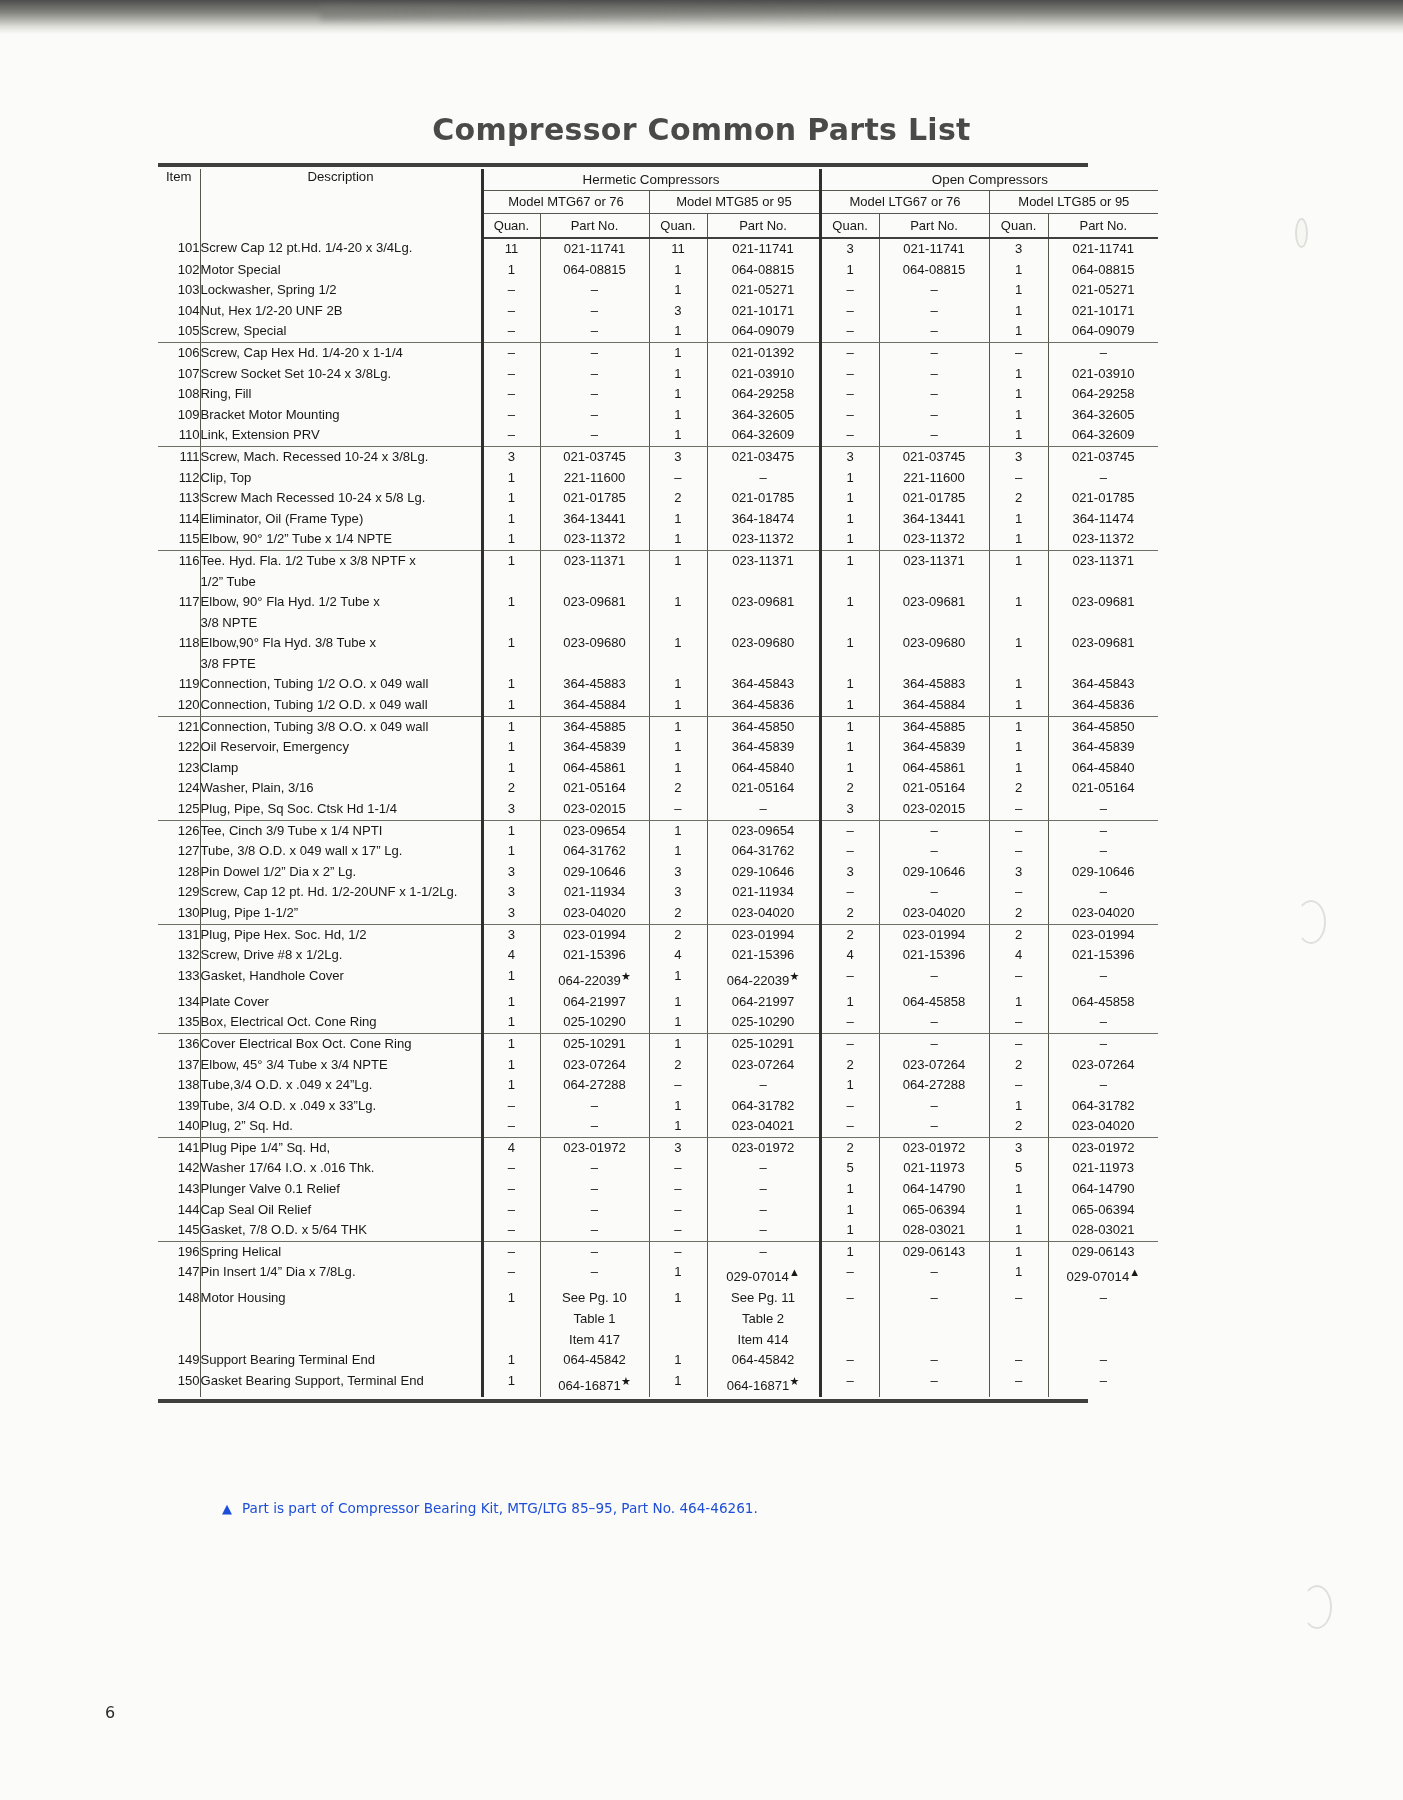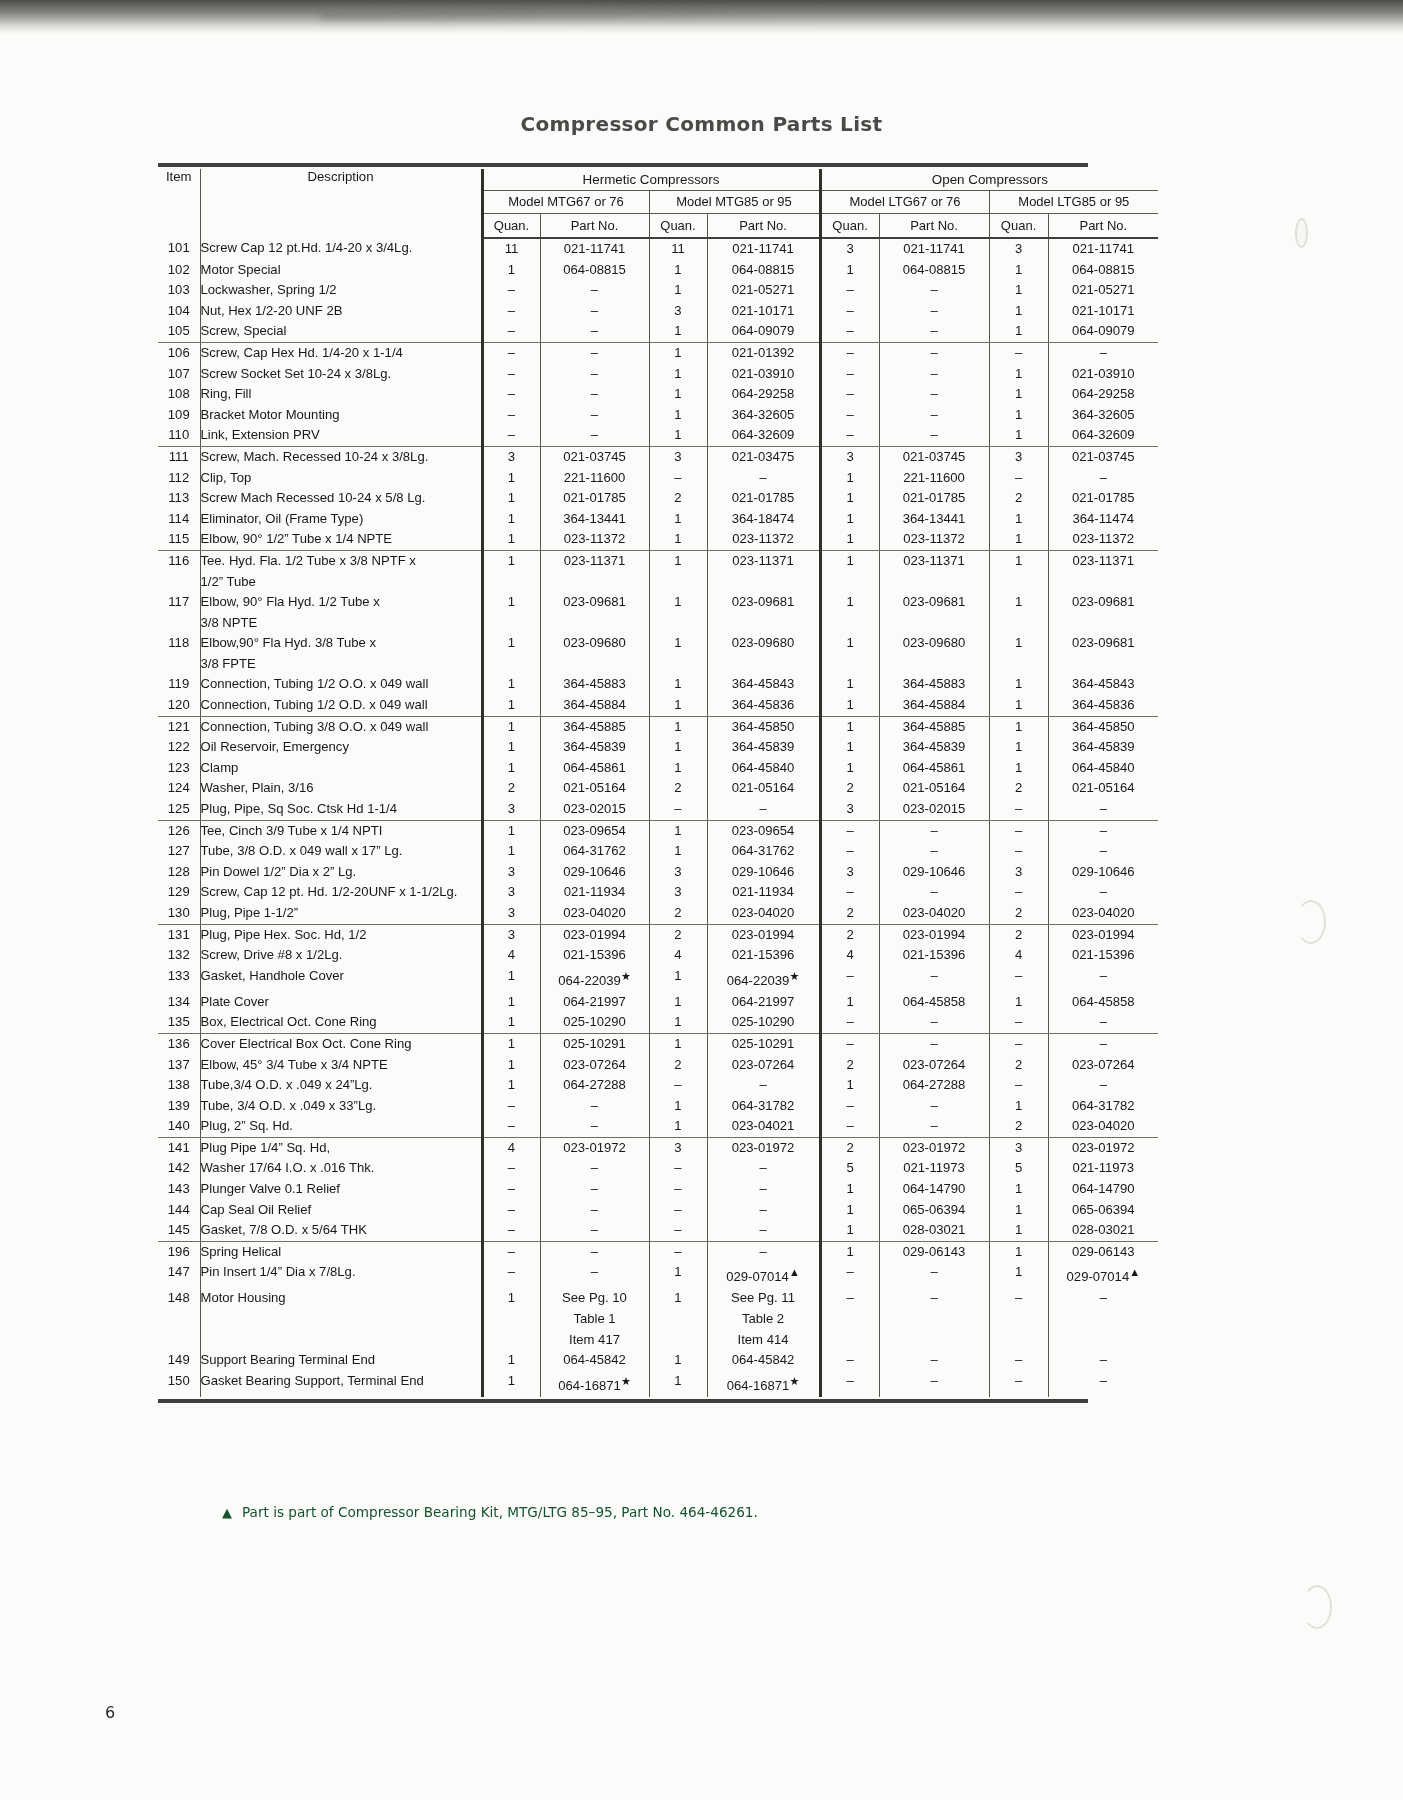--- a/index.html
+++ b/index.html
@@ -52,21 +52,21 @@
     opacity: .7;
   }
 
   
   .doc-title {
     position: absolute;
     top: 112px;
     left: 0; right: 0;
     text-align: center;
     font-family: "DejaVu Sans", sans-serif;
-    font-size: 20px;
+    font-size: 30px;
     font-weight: bold;
     letter-spacing: .3px;
     color: #4a4a48;
   }
 
   
   .table-wrap {
     position: absolute;
     top: 163px;
     left: 158px;
@@ -125,38 +125,38 @@
   thead tr:last-child td, thead tr:last-child th { }
 
   .hdr-underline td { border-bottom: 2px solid #3f3f3d; }
 
   
   tbody td {
     height: 20.6px;
     line-height: 20.6px;
     font-size: 13.1px;
   }
-  td.item    { text-align: center; width: 42px; }
+  td.item    { text-align: right; width: 42px; }
   td.desc    { text-align: left; padding-left: 7px; }
   td.qty     { text-align: center; }
   td.pn      { text-align: center; }
   td.pn span.sup { font-size: 11px; vertical-align: super; }
 
   tr.group-end td { border-bottom: 1.5px solid #6e6e66; }
 
   td.cont { line-height: 19px; }
 
   
   .footnotes {
     position: absolute;
     top: 1494px;
     left: 222px;
     font-size: 13.6px;
-    color: #14532d;
-    line-height: 36px;
+    color: #1d4ed8;
+    line-height: 28px;
     font-family: "DejaVu Sans", sans-serif;
   }
   .footnotes div { white-space: nowrap; }
   .fn-mark {
     display: inline-block;
     width: 20px;
     font-size: 13px;
   }
 
   .page-number {

